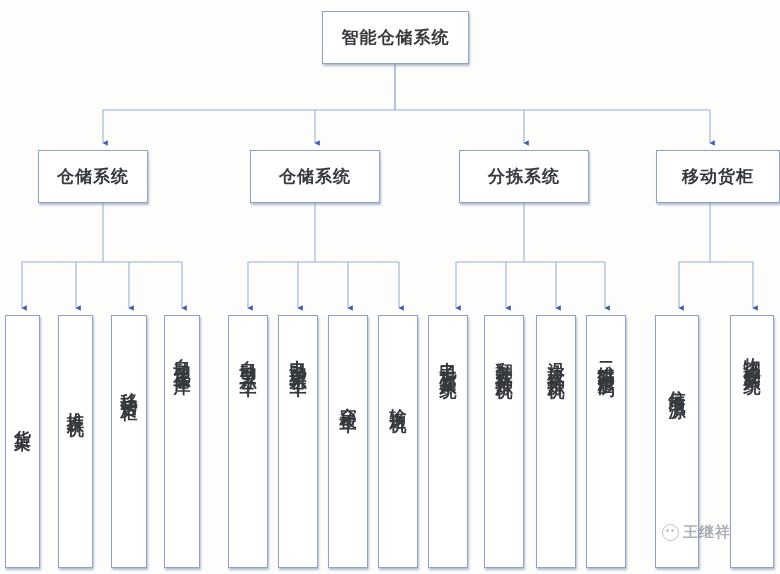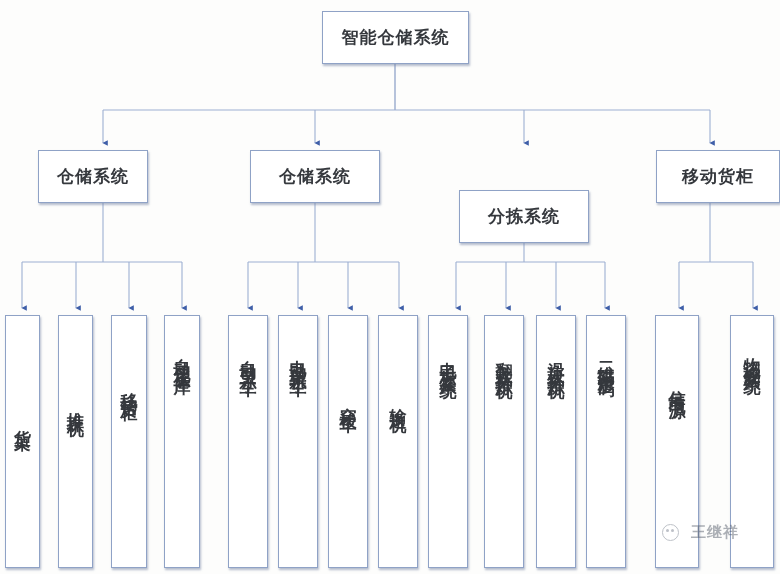--- a/index.html
+++ b/index.html
@@ -52,21 +52,21 @@
     font-weight: 700;
     color: #35383d;
     letter-spacing: 4px;
     line-height: 1;
     white-space: nowrap;
   }
   .watermark {
     position: absolute;
     display: flex;
     align-items: center;
-    gap: 12px;
+    gap: 4px;
     opacity: 0.45;
     pointer-events: none;
   }
   .watermark .wm-logo {
     width: 15px;
     height: 15px;
     border: 1px solid #6d7684;
     border-radius: 50%;
     position: relative;
   }
@@ -143,21 +143,21 @@
   <div class="node node-root" style="left:322px; top:11px; width:147px; height:53px;">
     <span class="label">智能仓储系统</span>
   </div>
 
   <div class="node node-l2" style="left:38px; top:150px; width:110px; height:53px;">
     <span class="label">仓储系统</span>
   </div>
   <div class="node node-l2" style="left:250px; top:150px; width:130px; height:53px;">
     <span class="label">仓储系统</span>
   </div>
-  <div class="node node-l2" style="left:459px; top:150px; width:130px; height:53px;margin-top:40px;">
+  <div class="node node-l2" style="left:459px; top:150px; width:130px; height:53px;">
     <span class="label">分拣系统</span>
   </div>
   <div class="node node-l2" style="left:656px; top:150px; width:124px; height:53px;">
     <span class="label">移动货柜</span>
   </div>
 
   <div class="node node-leaf" style="left:5px; top:315px; width:35px; height:253px; padding-top:100px;">
     <span class="label">货架</span>
   </div>
   <div class="node node-leaf" style="left:58px; top:315px; width:35px; height:253px; padding-top:82px;">

